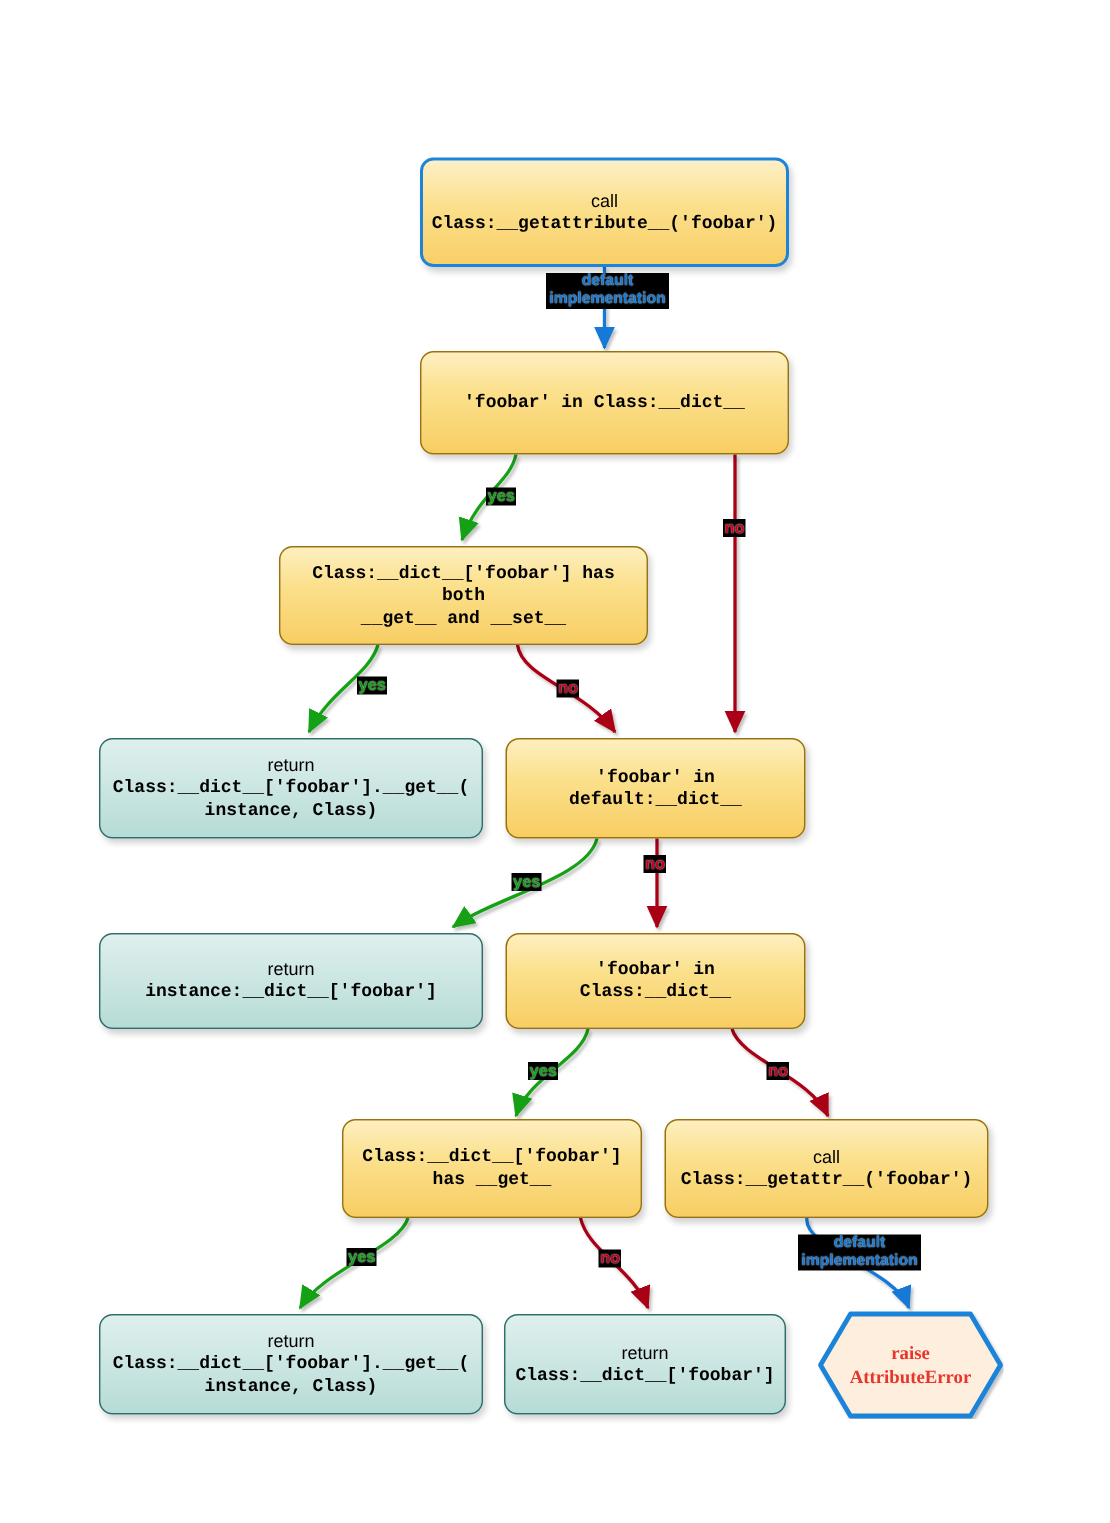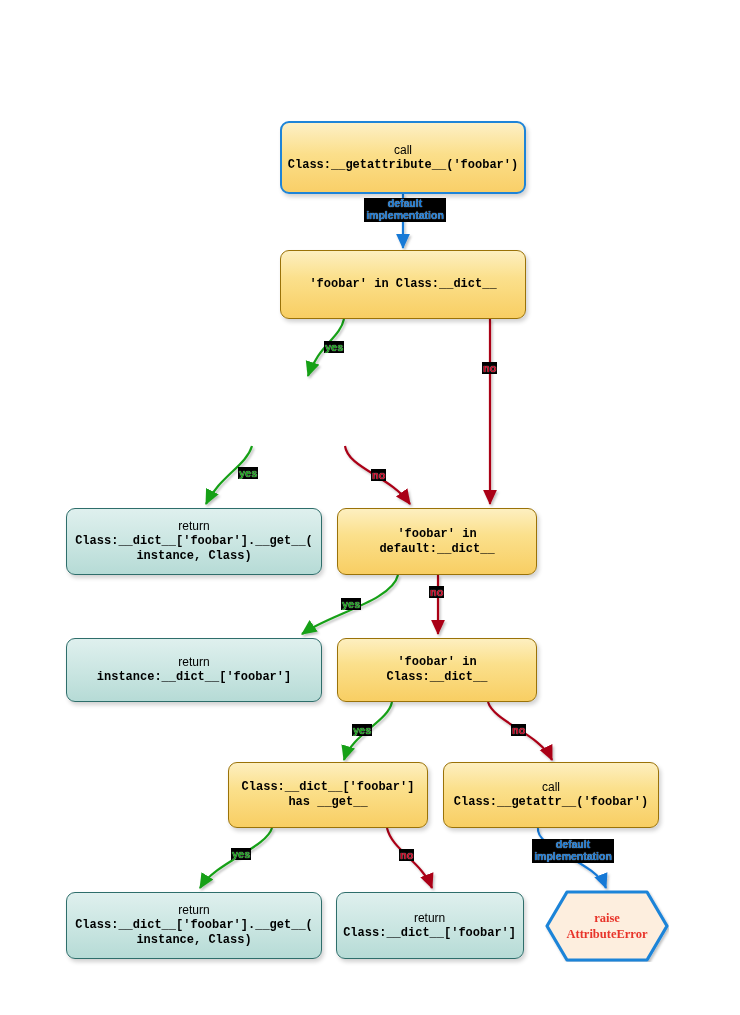--- a/index.html
+++ b/index.html
@@ -9,21 +9,21 @@
   }
   body {
     width: 740px;
     height: 1015px;
     position: relative;
     font-family: "Liberation Sans", sans-serif;
     overflow: hidden;
   }
   #canvas {
     position: absolute;
-    left: 0; top: 16px;
+    left: 0; top: 0;
     width: 740px;
     height: 867px;
   }
   svg#edges {
     position: absolute;
     left: 0; top: 0;
     width: 740px;
     height: 1015px;
     pointer-events: none;
   }
@@ -50,21 +50,20 @@
   }
   
   .n-blue {
     border: 2.6px solid #1e84d8;
     background: linear-gradient(to bottom, #fdf0c6 0%, #fbdf8b 45%, #f9cf68 100%);
   }
   
   .n-teal {
     border: 1.8px solid #2e6e6b;
     background: linear-gradient(to bottom, #dff0ee 0%, #c9e5e1 55%, #b6dbd6 100%);
-    justify-content: flex-end;
   }
   
   .n-hex {
     position: absolute;
     z-index: 3;
     display: flex;
     align-items: center;
     justify-content: center;
     text-align: center;
   }
@@ -158,20 +157,26 @@
       <div class="mono">Class:__getattribute__('foobar')</div>
     </div>
   </div>
 
   <div class="node n-yellow" style="left:280px; top:234px; width:246px; height:69px;">
     <div class="inner">
       <div class="mono">'foobar' in Class:__dict__</div>
     </div>
   </div>
 
+  <div class="node n-yellow" style="left:186px; top:364px; width:246px; height:66px;">
+    <div class="inner">
+      <div class="mono">Class:__dict__['foobar'] has both</div>
+      <div class="mono">__get__ and __set__</div>
+    </div>
+  </div>
 
   <div class="node n-teal" style="left:66px; top:492px; width:256px; height:67px;">
     <div class="inner">
       <div class="lbl-top">return</div>
       <div class="mono">Class:__dict__['foobar'].__get__(</div>
       <div class="mono">instance, Class)</div>
     </div>
   </div>
 
   <div class="node n-yellow" style="left:337px; top:492px; width:200px; height:67px;">

